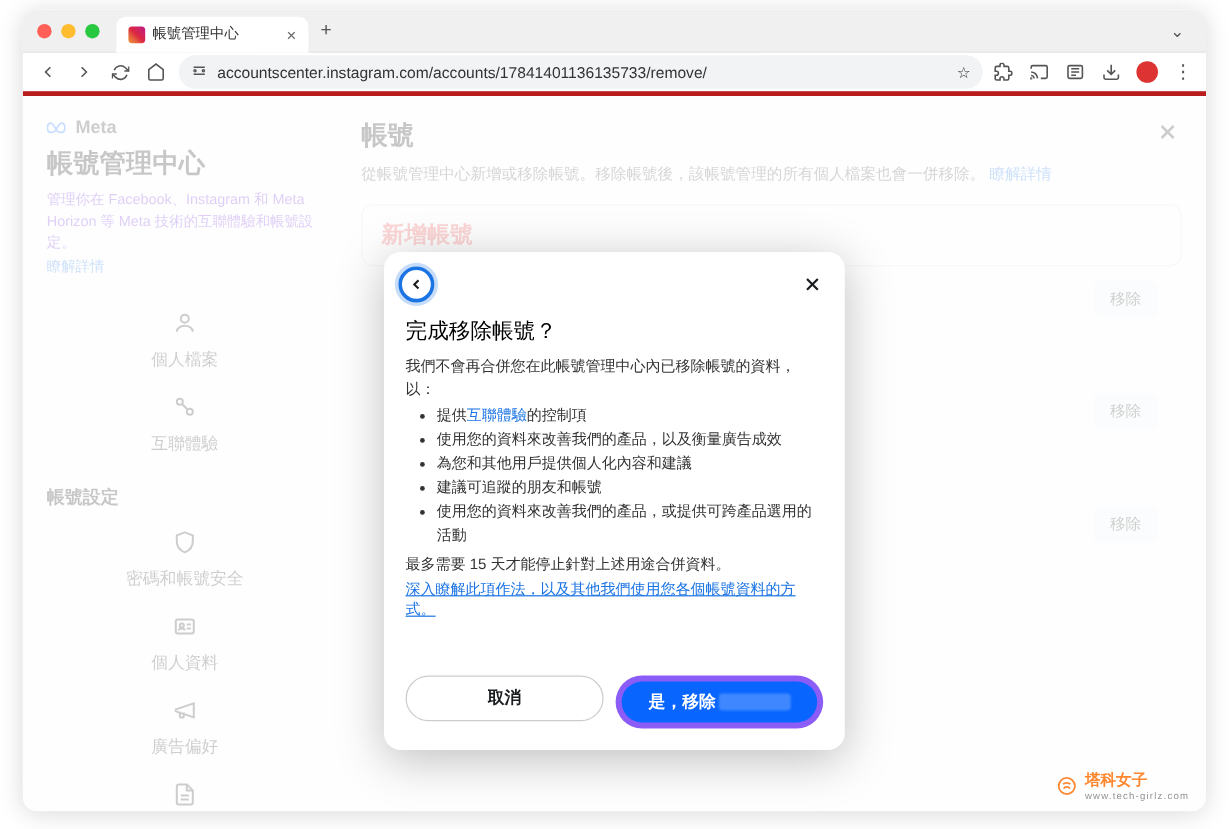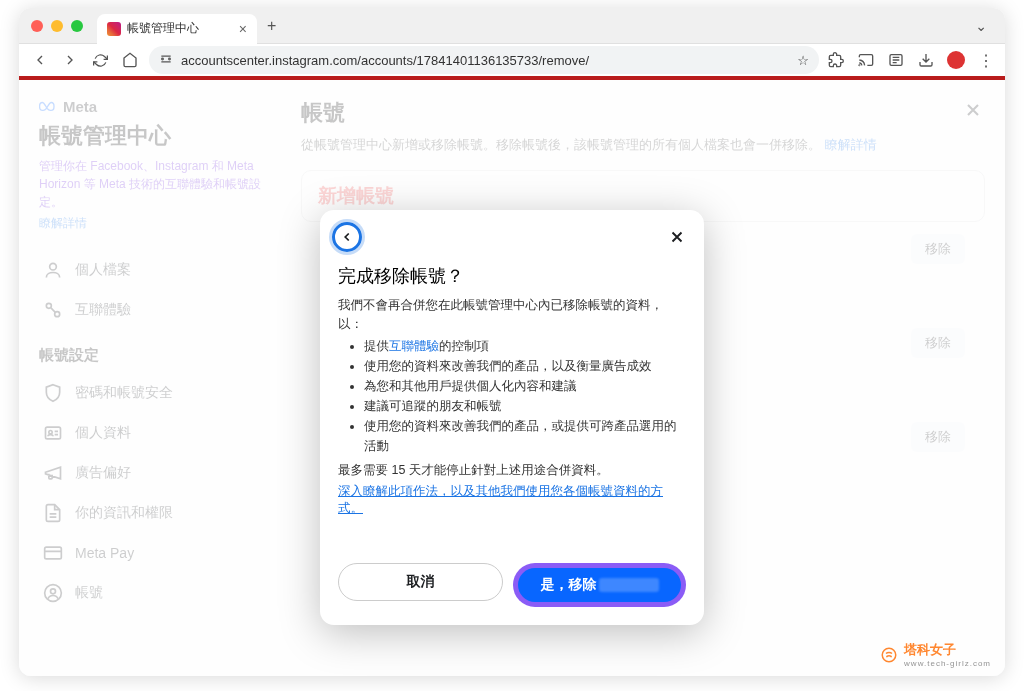--- a/index.html
+++ b/index.html
@@ -30,21 +30,21 @@
     .content-wrap { position: relative; height: 596px; background: #f8f9fa; }
     .page { display: flex; padding: 18px 20px; gap: 32px; height: 100%; }
     
     .sidebar { width: 230px; flex-shrink: 0; }
     .meta-logo { display: flex; align-items: center; gap: 4px; font-weight: 700; font-size: 15px; color: #1c1e21; margin-bottom: 6px; }
     .meta-logo-sym { width: 20px; height: 14px; }
     .side-title { font-size: 22px; font-weight: 700; margin-bottom: 6px; }
     .side-desc { font-size: 12px; color: #6d28d9; line-height: 1.5; margin-bottom: 2px; }
     .side-link { font-size: 12px; color: #1b74e4; cursor: pointer; }
     .side-nav { margin-top: 18px; }
-    .side-item { display: flex; align-items: center; gap: 12px; padding: 10px 4px; font-size: 14px; color: #1c1e21; cursor: pointer; }
+    .side-item { display: flex; align-items: center; gap: 12px; padding: 10px 4px; font-size: 14px; color: #1c1e21; cursor: pointer; flex-direction: column; }
     .side-item svg, .side-item .icon-ph { width: 20px; height: 20px; flex-shrink: 0; }
     .side-heading { font-size: 15px; font-weight: 700; margin: 16px 0 8px; }
     
     .main { flex: 1; position: relative; }
     .close-page { position: absolute; top: -4px; right: -4px; cursor: pointer; padding: 6px; }
     .main h2 { font-size: 22px; font-weight: 700; margin-bottom: 8px; }
     .main-desc { font-size: 13px; color: #444; }
     .main-desc .link { color: #1b74e4; cursor: pointer; }
     .add-box { margin-top: 16px; border: 1px solid #ddd; border-radius: 10px; padding: 12px 16px; }
     .add-label { color: #ef4444; font-size: 19px; font-weight: 600; }

